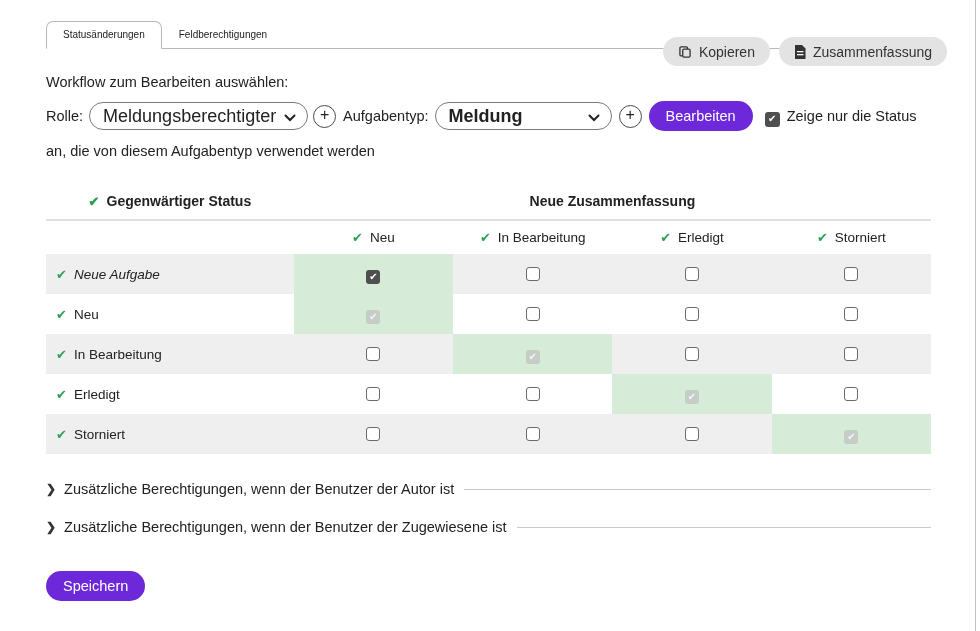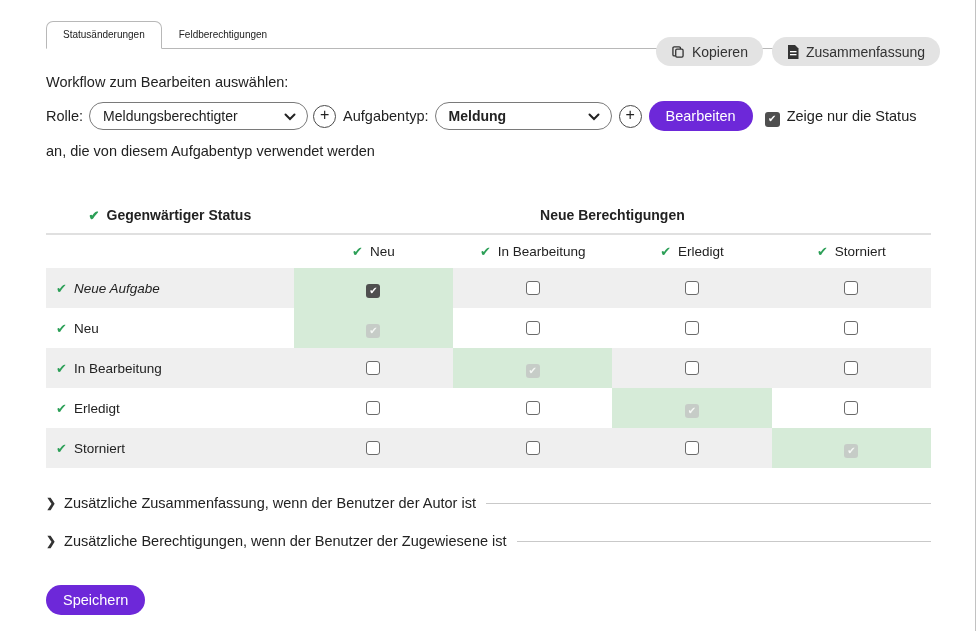--- a/index.html
+++ b/index.html
@@ -18,21 +18,21 @@
   .container { padding: 0 49px 0 46px; position: relative; }
 
   
   .page-title {
     margin-top: 18px;
     font-size: 21px;
     font-weight: bold;
     color: #e7512c;
   }
   .header-actions {
-    position: absolute; top: 16px; right: 40px;
+    position: absolute; top: 16px; right: 33px;
     display: flex; gap: 9px;
   }
   .pill-btn {
     display: inline-flex; align-items: center; gap: 7px;
     background: #e3e3e3; color: #333;
     border: none; border-radius: 15px;
     height: 29px; padding: 0 15px;
     font-size: 14px; font-family: inherit;
     cursor: pointer;
   }
@@ -65,21 +65,21 @@
     margin-top: 8px;
     font-size: 14.5px;
     line-height: 34px;
   }
   .controls > * { vertical-align: middle; }
   .inline-label { margin-right: 6px; }
   .select {
     display: inline-flex; align-items: center; justify-content: space-between;
     height: 28px; border: 1px solid #7a7a7a; border-radius: 15px;
     background: #fff; padding: 0 11px 0 13px;
-    font-size: 14px; color: #222; cursor: pointer;
+    font-size: 18px; color: #222; cursor: pointer;
     vertical-align: middle;
   }
   .select.role { width: 219px; margin-right: 5px; }
   .select.tracker { width: 177px; margin-right: 7px; font-weight: bold; }
   .plus-btn {
     display: inline-flex; align-items: center; justify-content: center;
     width: 23px; height: 23px; border-radius: 50%;
     border: 1px solid #4a4a4a; background: #fff;
     font-size: 16px; line-height: 1; color: #222;
     cursor: pointer; vertical-align: middle;
@@ -105,21 +105,21 @@
   .cb.checked::after { content: "✔"; color: #fff; font-size: 10px; line-height: 1; }
   .cb.checked-disabled { background: #c6ccc7; cursor: default; }
   .cb.checked-disabled::after { content: "✔"; color: #f4f7f4; font-size: 10px; line-height: 1; }
   .filter-cb { width: 15px; height: 15px; margin-right: 7px; }
 
   
   table.matrix {
     width: 100%;
     border-collapse: collapse;
     table-layout: fixed;
-    margin-top: 39px;
+    margin-top: 25px;
   }
   table.matrix col.c-status { width: 28%; }
   table.matrix col.c-col { width: 18%; }
   table.matrix th, table.matrix td { font-weight: normal; }
   tr.group-header th {
     font-weight: bold; font-size: 14px; color: #222;
     text-align: center; padding-bottom: 10px;
     border-bottom: 2px solid #e0e0e0;
   }
   tr.col-header th {
@@ -205,21 +205,21 @@
     <colgroup>
       <col class="c-status">
         <col class="c-col">
         <col class="c-col">
         <col class="c-col">
         <col class="c-col">
     </colgroup>
     <thead>
       <tr class="group-header">
         <th><span class="check">✔</span><span>Gegenwärtiger Status</span></th>
-        <th colspan="4">Neue Berechtigungen</th>
+        <th colspan="4">Neue Zusammenfassung</th>
       </tr>
       <tr class="col-header">
         <th></th>
       <th><span class="check">✔</span><span>Neu</span></th>
           <th><span class="check">✔</span><span>In Bearbeitung</span></th>
           <th><span class="check">✔</span><span>Erledigt</span></th>
           <th><span class="check">✔</span><span>Storniert</span></th>
         </tr>
     </thead>
     <tbody>
@@ -256,21 +256,21 @@
           <td><span class="cb unchecked"></span></td>
           <td><span class="cb unchecked"></span></td>
           <td><span class="cb unchecked"></span></td>
           <td class="hl"><span class="cb checked-disabled"></span></td>
         </tr>
       </tbody>
   </table>
 
   <div class="fieldset-row">
     <span class="chev">❯</span>
-    <span>Zusätzliche Zusammenfassung, wenn der Benutzer der Autor ist</span>
+    <span>Zusätzliche Berechtigungen, wenn der Benutzer der Autor ist</span>
     <span class="rule"></span>
   </div>
   <div class="fieldset-row">
     <span class="chev">❯</span>
     <span>Zusätzliche Berechtigungen, wenn der Benutzer der Zugewiesene ist</span>
     <span class="rule"></span>
   </div>
 
   <div class="save-row">
     <button class="orange-btn">Speichern</button>

